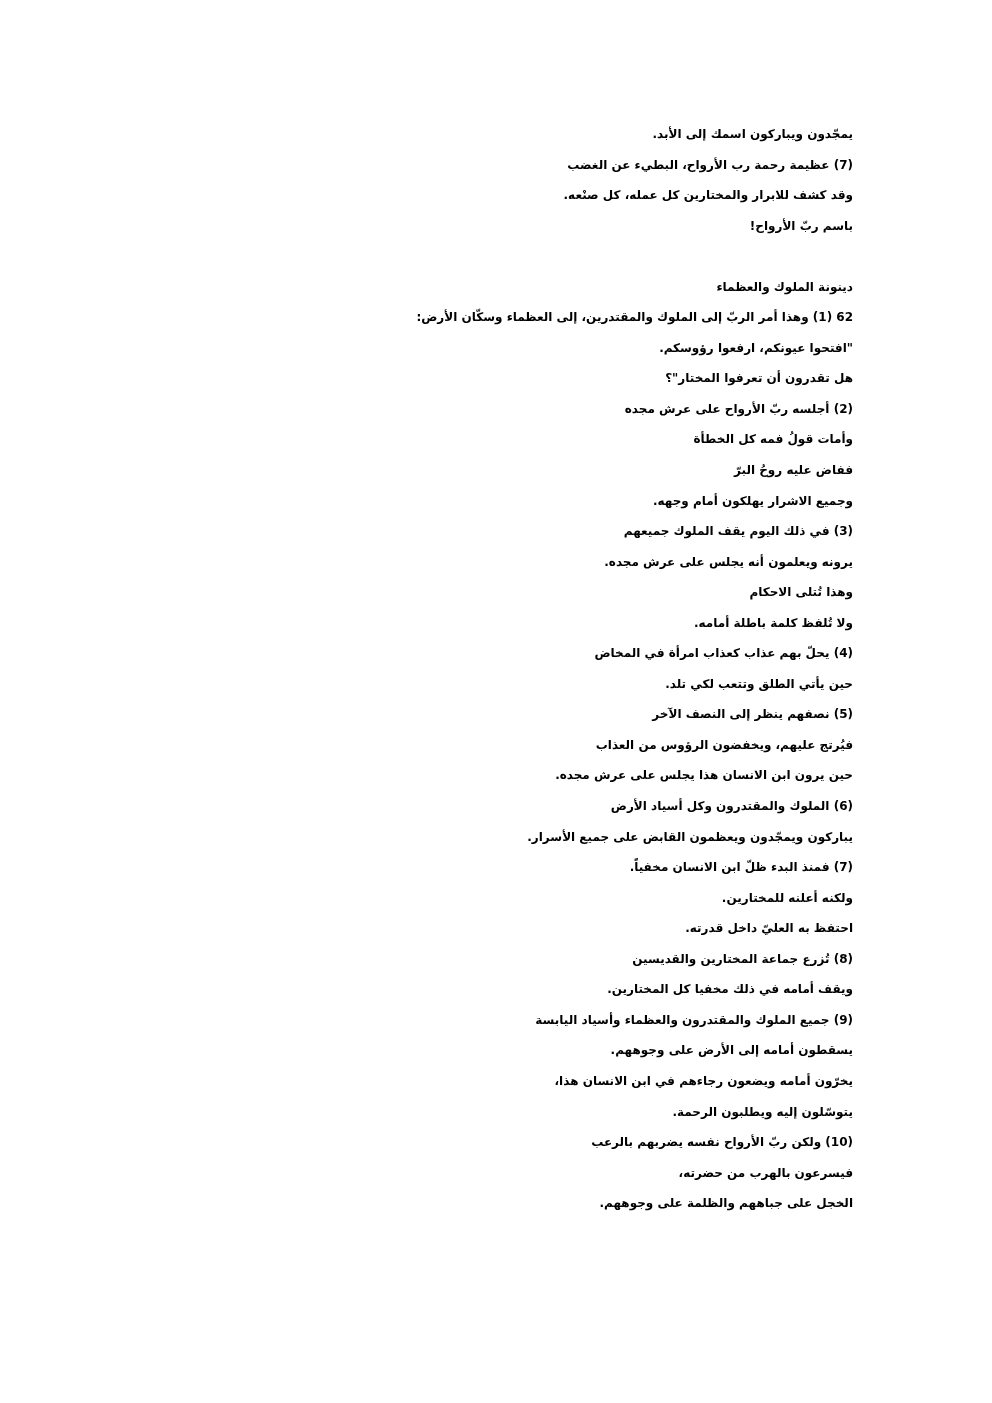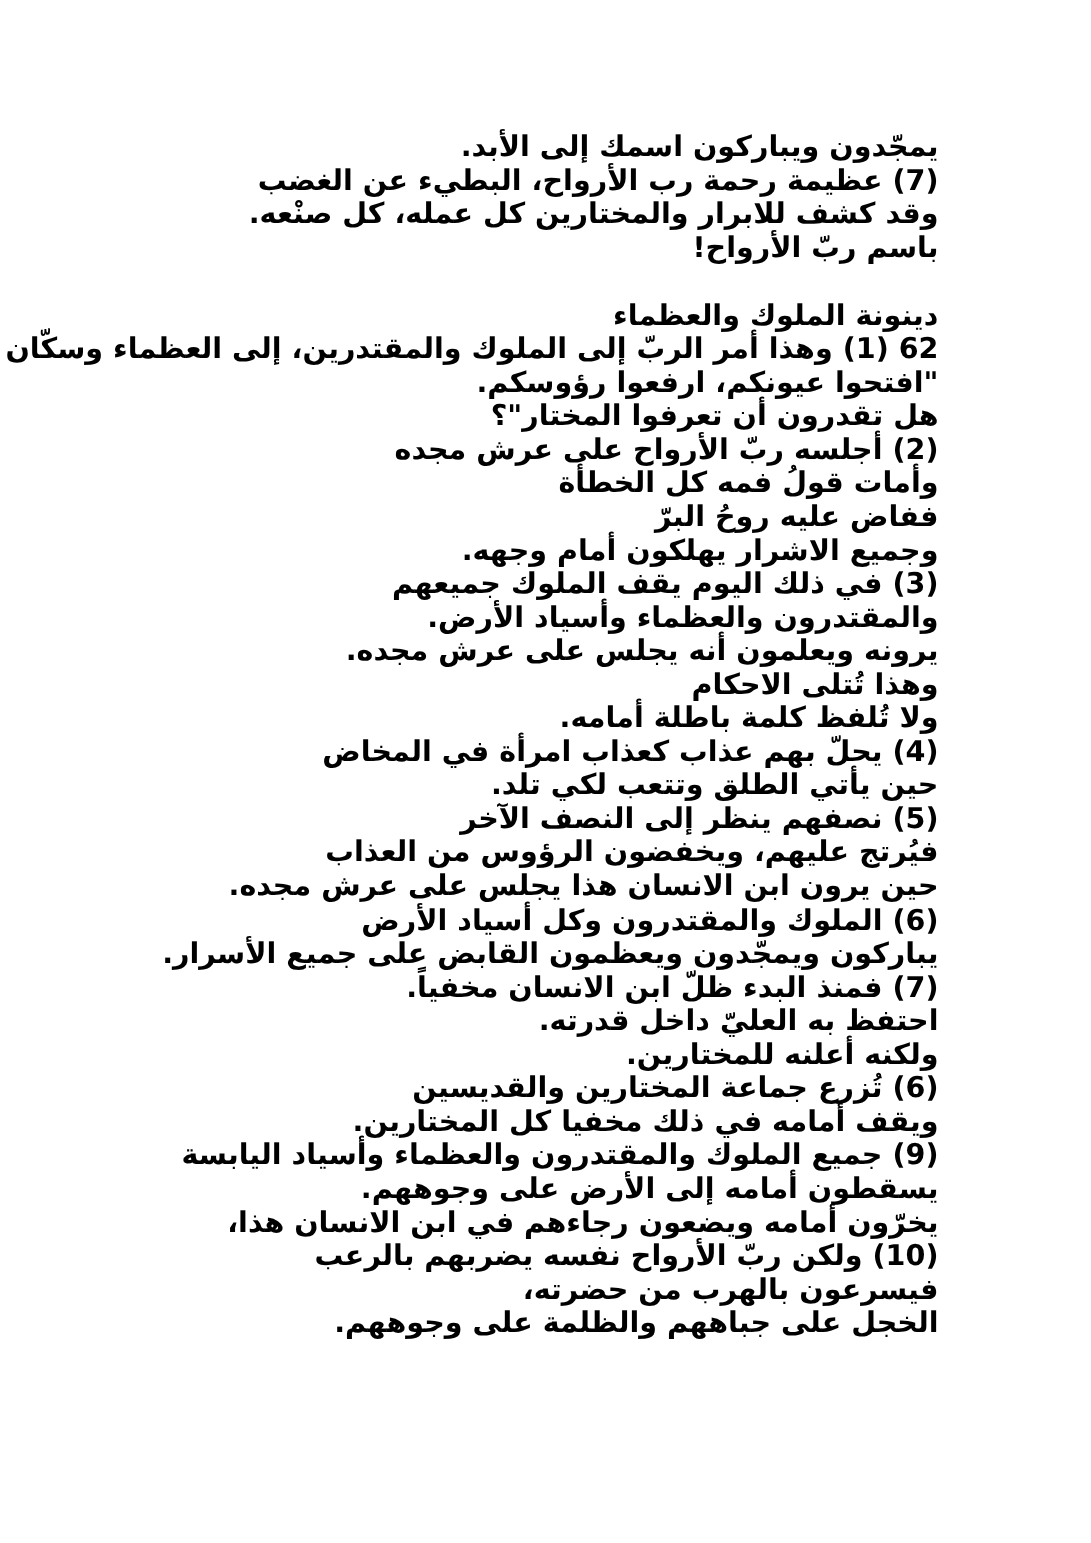--- a/index.html
+++ b/index.html
@@ -14,21 +14,21 @@
     background: #ffffff;
     box-sizing: border-box;
     padding: 119px 139px 0 30px;
     overflow: hidden;
   }
   .text-block {
     direction: rtl;
     text-align: right;
     font-family: "DejaVu Sans", sans-serif;
     font-weight: 700;
-    font-size: 26px;
+    font-size: 12px;
     line-height: 30.55px;
     color: #000000;
     white-space: nowrap;
   }
   .line {
     min-height: 30.55px;
   }
 </style>
 </head>
 <body>
@@ -42,36 +42,36 @@
     <div class="line"></div>
     <div class="line">دينونة الملوك والعظماء</div>
     <div class="line">62 (1) وهذا أمر الربّ إلى الملوك والمقتدرين، إلى العظماء وسكّان الأرض:</div>
     <div class="line">"افتحوا عيونكم، ارفعوا رؤوسكم.</div>
     <div class="line">هل تقدرون أن تعرفوا المختار"؟</div>
     <div class="line">(2) أجلسه ربّ الأرواح على عرش مجده</div>
     <div class="line">وأمات قولُ فمه كل الخطأة</div>
     <div class="line">ففاض عليه روحُ البرّ</div>
     <div class="line">وجميع الاشرار يهلكون أمام وجهه.</div>
     <div class="line">(3) في ذلك اليوم يقف الملوك جميعهم</div>
-    <div class="line">والمقتدرون والعظماء وأسياد الأرض.</div>
     <div class="line">يرونه ويعلمون أنه يجلس على عرش مجده.</div>
     <div class="line">وهذا تُتلى الاحكام</div>
     <div class="line">ولا تُلفظ كلمة باطلة أمامه.</div>
     <div class="line">(4) يحلّ بهم عذاب كعذاب امرأة في المخاض</div>
     <div class="line">حين يأتي الطلق وتتعب لكي تلد.</div>
     <div class="line">(5) نصفهم ينظر إلى النصف الآخر</div>
     <div class="line">فيُرتج عليهم، ويخفضون الرؤوس من العذاب</div>
     <div class="line">حين يرون ابن الانسان هذا يجلس على عرش مجده.</div>
     <div class="line">(6) الملوك والمقتدرون وكل أسياد الأرض</div>
     <div class="line">يباركون ويمجّدون ويعظمون القابض على جميع الأسرار.</div>
     <div class="line">(7) فمنذ البدء ظلّ ابن الانسان مخفياً.</div>
+    <div class="line">ولكنه أعلنه للمختارين.</div>
     <div class="line">احتفظ به العليّ داخل قدرته.</div>
-    <div class="line">ولكنه أعلنه للمختارين.</div>
-    <div class="line">(6) تُزرع جماعة المختارين والقديسين</div>
+    <div class="line">(8) تُزرع جماعة المختارين والقديسين</div>
     <div class="line">ويقف أمامه في ذلك مخفيا كل المختارين.</div>
     <div class="line">(9) جميع الملوك والمقتدرون والعظماء وأسياد اليابسة</div>
     <div class="line">يسقطون أمامه إلى الأرض على وجوههم.</div>
     <div class="line">يخرّون أمامه ويضعون رجاءهم في ابن الانسان هذا،</div>
+    <div class="line">يتوسّلون إليه ويطلبون الرحمة.</div>
     <div class="line">(10) ولكن ربّ الأرواح نفسه يضربهم بالرعب</div>
     <div class="line">فيسرعون بالهرب من حضرته،</div>
     <div class="line">الخجل على جباههم والظلمة على وجوههم.</div>
   </div>
 </div>
 
 </body></html>

